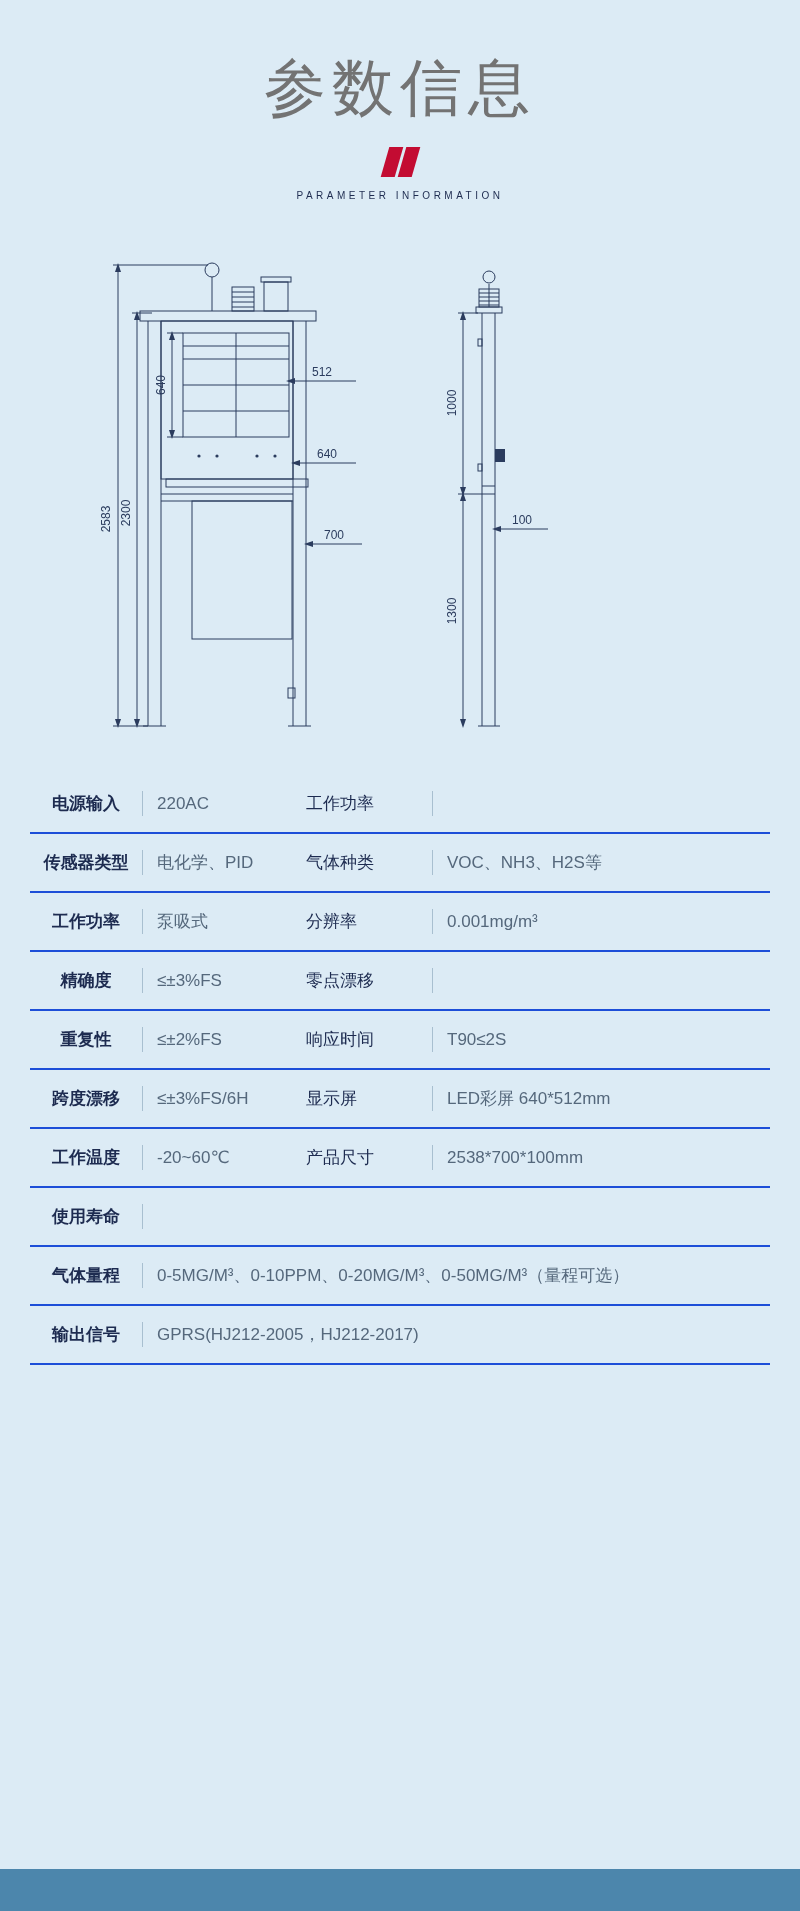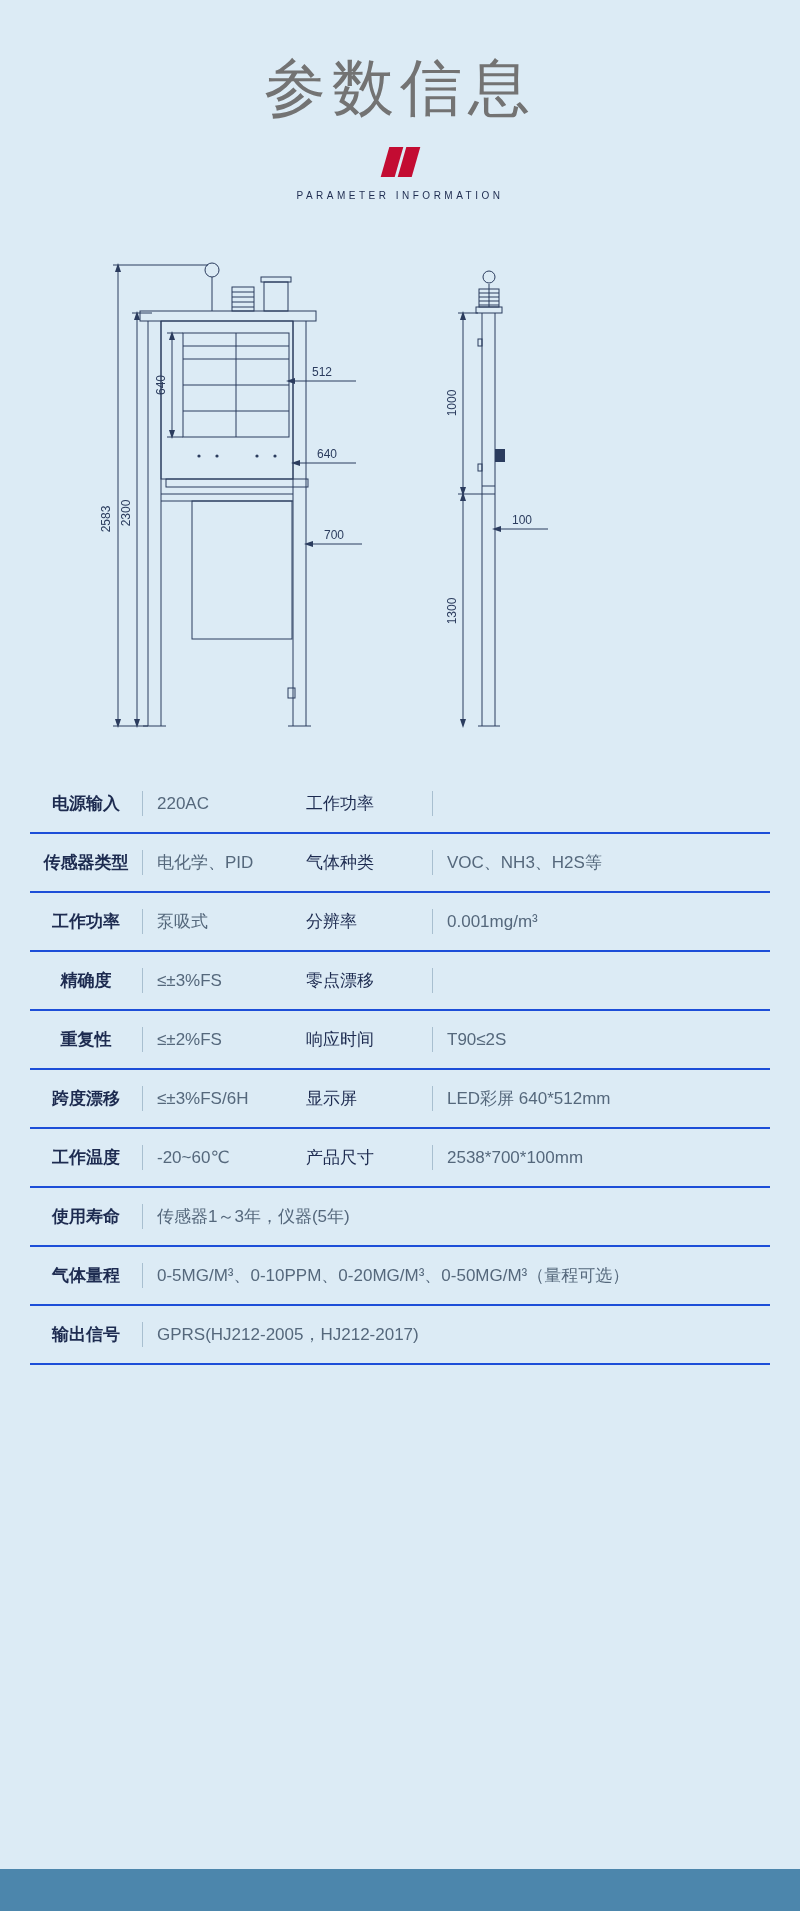--- a/index.html
+++ b/index.html
@@ -198,21 +198,20 @@
       <div class="sep"></div>
       <div class="val v1">-20~60℃</div>
       <div class="lbl2">产品尺寸</div>
       <div class="sep"></div>
       <div class="val vfill">2538*700*100mm</div>
     </div>
 
     <div class="row">
       <div class="lbl">使用寿命</div>
       <div class="sep"></div>
-      <div class="val vfill">传感器1～3年，仪器(5年)</div>
     </div>
 
     <div class="row">
       <div class="lbl">气体量程</div>
       <div class="sep"></div>
       <div class="val vfill">0-5MG/M³、0-10PPM、0-20MG/M³、0-50MG/M³（量程可选）</div>
     </div>
 
     <div class="row">
       <div class="lbl">输出信号</div>

